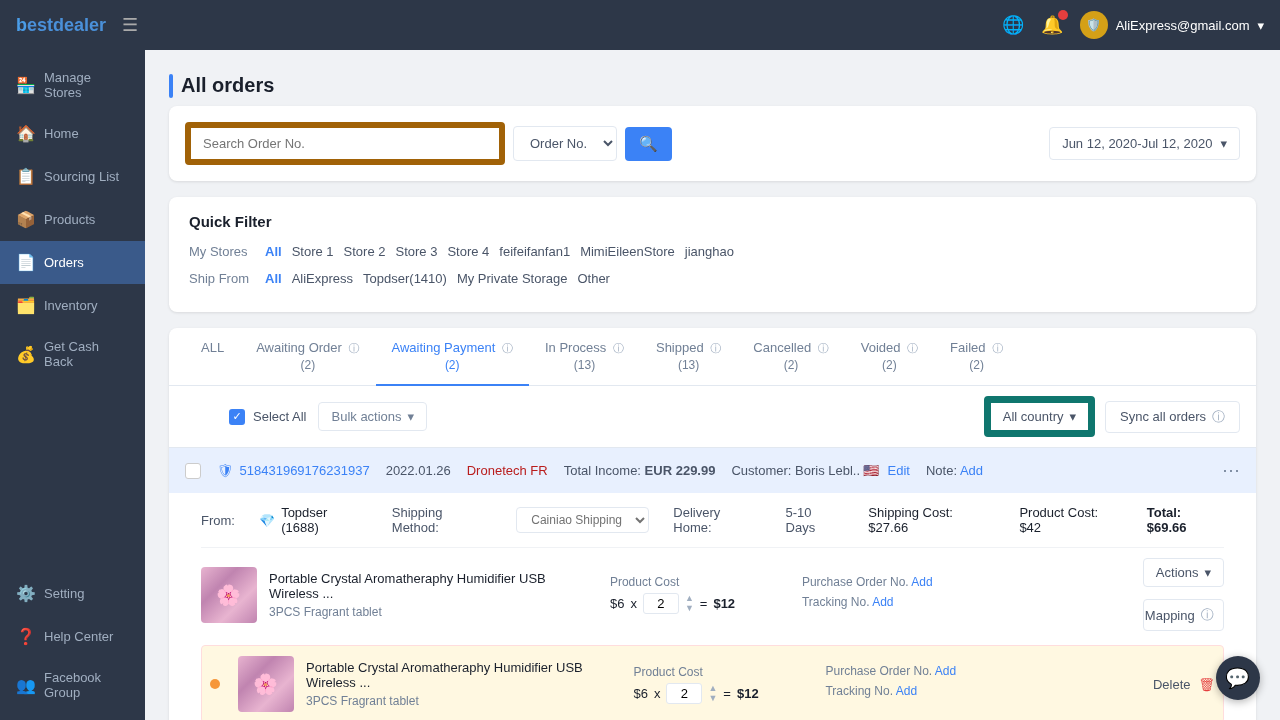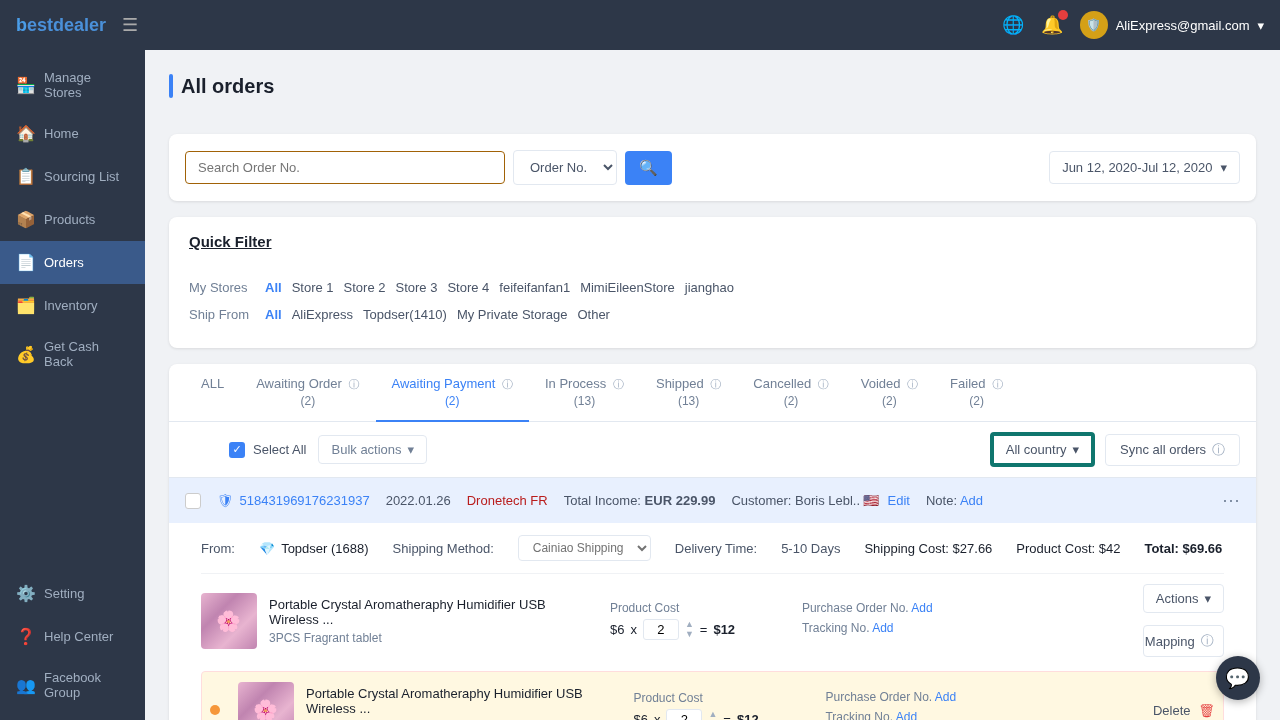--- a/index.html
+++ b/index.html
@@ -54,23 +54,23 @@
     
     .main-content {
       flex: 1;
       overflow-y: auto;
       padding: 24px;
       background: #f0f2f5;
     }
 
     .page-header {
       display: flex;
-      align-items: center;
+      align-items: flex-start;
       gap: 8px;
-      margin-bottom: 36px;
+      margin-bottom: 8px;
     }
     .page-header-bar {
       width: 4px;
       height: 24px;
       background: #3b82f6;
       border-radius: 2px;
     }
     .page-title {
       font-size: 20px;
       font-weight: 600;
@@ -83,21 +83,21 @@
       border-radius: 8px;
       padding: 16px;
       margin-bottom: 16px;
       display: flex;
       align-items: center;
       gap: 8px;
       box-shadow: 0 1px 3px rgba(0,0,0,0.1);
     }
     .search-input {
       flex: 1;
-      border: 1px solid #a16207;
+      border: 6px solid #a16207;
       border-radius: 4px;
       padding: 8px 12px;
       font-size: 13px;
       color: #a21caf;
       outline: none;
       max-width: 320px;
     }
     .search-select {
       border: 1px solid #e2e8f0;
       border-radius: 4px;
@@ -136,22 +136,21 @@
       background: white;
       border-radius: 8px;
       padding: 16px 20px;
       margin-bottom: 16px;
       box-shadow: 0 1px 3px rgba(0,0,0,0.1);
     }
     .quick-filter-title {
       font-size: 15px;
       font-weight: 600;
       color: #1a202c;
-      margin-bottom: 28px;
-      text-decoration: underline;
+      margin-bottom: 12px;
     }
     .filter-row {
       display: flex;
       align-items: center;
       gap: 2px;
       margin-bottom: 8px;
     }
     .filter-label {
       color: #718096;
       font-size: 13px;
@@ -224,21 +223,21 @@
       font-size: 13px;
       color: #718096;
       background: white;
       cursor: pointer;
       display: flex;
       align-items: center;
       gap: 6px;
     }
     .controls-right { margin-left: auto; display: flex; align-items: center; gap: 10px; }
     .country-select {
-      border: 4px solid #0f766e;
+      border: 7px solid #0f766e;
       border-radius: 4px;
       padding: 6px 12px;
       font-size: 13px;
       color: #4a5568;
       background: white;
       cursor: pointer;
       display: flex;
       align-items: center;
       gap: 6px;
     }
@@ -617,21 +616,21 @@
           <div class="order-from-row">
             <span>From:</span>
             <span class="from-source">
               <span>💎</span>
               <span>Topdser (1688)</span>
             </span>
             <span>Shipping Method:</span>
             <select class="shipping-select">
               <option>Cainiao Shipping</option>
             </select>
-            <span>Delivery Time:</span>
+            <span>Delivery Home:</span>
             <span>5-10 Days</span>
             <span class="cost-item">
               <span>Shipping Cost:</span>
               <span>$27.66</span>
             </span>
             <span class="cost-item">
               <span>Product Cost:</span>
               <span>$42</span>
             </span>
             <span class="total-cost">

